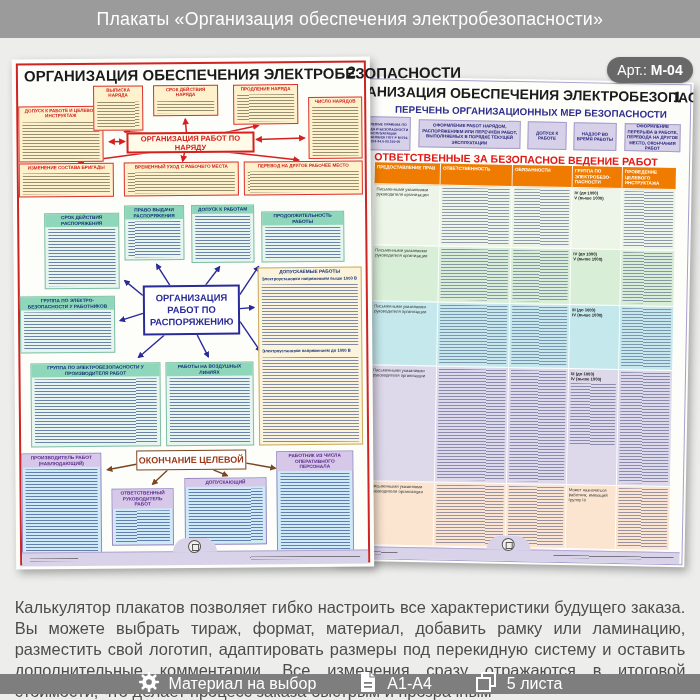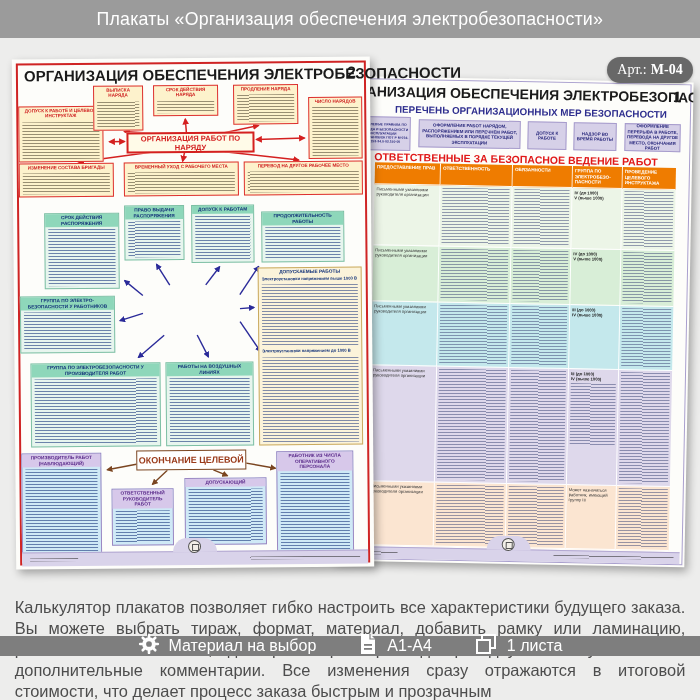--- a/index.html
+++ b/index.html
@@ -2,24 +2,24 @@
 <html><head>
 <meta charset="utf-8">
 <style>
   html,body{margin:0;padding:0;}
   body{width:700px;height:700px;position:relative;overflow:hidden;background:#ededec;
        font-family:"Liberation Sans", sans-serif;}
   .abs{position:absolute;}
   
   .topbar{left:0;top:0;width:700px;height:38px;background:#9b9b9b;display:flex;align-items:center;justify-content:center;}
   .topbar .ttl{color:#fff;font-size:18.5px;letter-spacing:.2px;transform:scaleX(.96);}
-  .bottombar{left:0;top:636px;width:700px;height:20px;background:#7e7e7e;display:flex;align-items:center;justify-content:center;gap:42px;}
+  .bottombar{left:0;top:674px;width:700px;height:20px;background:#7e7e7e;display:flex;align-items:center;justify-content:center;gap:42px;}
   .fitem{display:flex;align-items:center;gap:9px;color:#fff;font-size:16px;}
   .desc{left:13px;top:597px;width:674px;color:#4d4d4d;font-size:16.5px;line-height:21px;text-align:justify;transform:scaleX(.995);}
-  .badge{left:607px;top:57px;width:86px;height:26px;background:#686868;border-radius:13px;display:flex;align-items:center;justify-content:center;color:#fff;font-size:14px;z-index:6;box-shadow:0 1px 3px rgba(0,0,0,.25);font-family:Liberation Serif, serif;}
+  .badge{left:607px;top:57px;width:86px;height:26px;background:#686868;border-radius:13px;display:flex;align-items:center;justify-content:center;color:#fff;font-size:14px;z-index:6;box-shadow:0 1px 3px rgba(0,0,0,.25);}
   .badge b{margin-left:4px;}
   
   .poster{background:#fdfdfa;box-shadow:3px 4px 9px rgba(0,0,0,.32);}
   .pL{left:14px;top:58px;width:358px;height:510px;transform:rotate(-0.5deg);z-index:3;}
   .pR{left:337px;top:79px;width:352px;height:485px;transform:rotate(1.1deg);z-index:2;overflow:hidden;}
   .frameR{position:absolute;left:2px;top:2px;right:2px;bottom:2px;border:1px solid #a99fce;}
   .frameL{position:absolute;left:4px;top:4px;right:4px;bottom:4px;border:2px solid #cf2424;}
   .ptitle{font-weight:bold;color:#1a1a1a;white-space:nowrap;}
   
   .bx{position:absolute;display:flex;flex-direction:column;box-sizing:border-box;}
@@ -273,20 +273,21 @@
     <div class="hd">ДОПУСКАЕМЫЕ РАБОТЫ</div>
     <div class="subline">Электроустановки напряжением выше 1000 В</div>
     <div class="tl" style="flex:0 0 62px;"></div>
     <div class="subline">Электроустановки напряжением до 1000 В</div>
     <div class="tl"></div>
   </div>
   <div class="bx gb" style="left:6px;top:237px;width:95px;height:57px;">
     <div class="hd">ГРУППА ПО ЭЛЕКТРО- БЕЗОПАСНОСТИ У РАБОТНИКОВ</div>
       <div class="tl"></div>
   </div>
+  <div class="cbox" style="left:129px;top:227px;width:97px;height:50px;background:#fff;border:2px solid #2a2a99;color:#2a2a99;font-size:9.4px;line-height:1.25;padding:2px;">ОРГАНИЗАЦИЯ РАБОТ ПО РАСПОРЯЖЕНИЮ</div>
   <div class="bx gb" style="left:16px;top:304px;width:130px;height:84px;">
     <div class="hd">ГРУППА ПО ЭЛЕКТРОБЕЗОПАСНОСТИ У ПРОИЗВОДИТЕЛЯ РАБОТ</div>
       <div class="tl"></div>
   </div>
   <div class="bx gb" style="left:151px;top:304px;width:88px;height:84px;">
     <div class="hd">РАБОТЫ НА ВОЗДУШНЫХ ЛИНИЯХ</div>
       <div class="tl"></div>
   </div>
 
   <div class="bx vb" style="left:6px;top:394px;width:80px;height:102px;">
@@ -350,15 +351,15 @@
     </span>
     <span>А1-А4</span>
   </div>
   <div class="fitem">
     <span>
       <svg width="24" height="22" viewBox="0 0 24 22">
           <rect x="8" y="2" width="13" height="13" fill="none" stroke="#fff" stroke-width="2"></rect>
           <rect x="3" y="7" width="13" height="13" fill="#7e7e7e" stroke="#fff" stroke-width="2"></rect>
         </svg>
     </span>
-    <span>1 листа</span>
+    <span>5 листа</span>
   </div>
 </div>
 
 </body></html>

